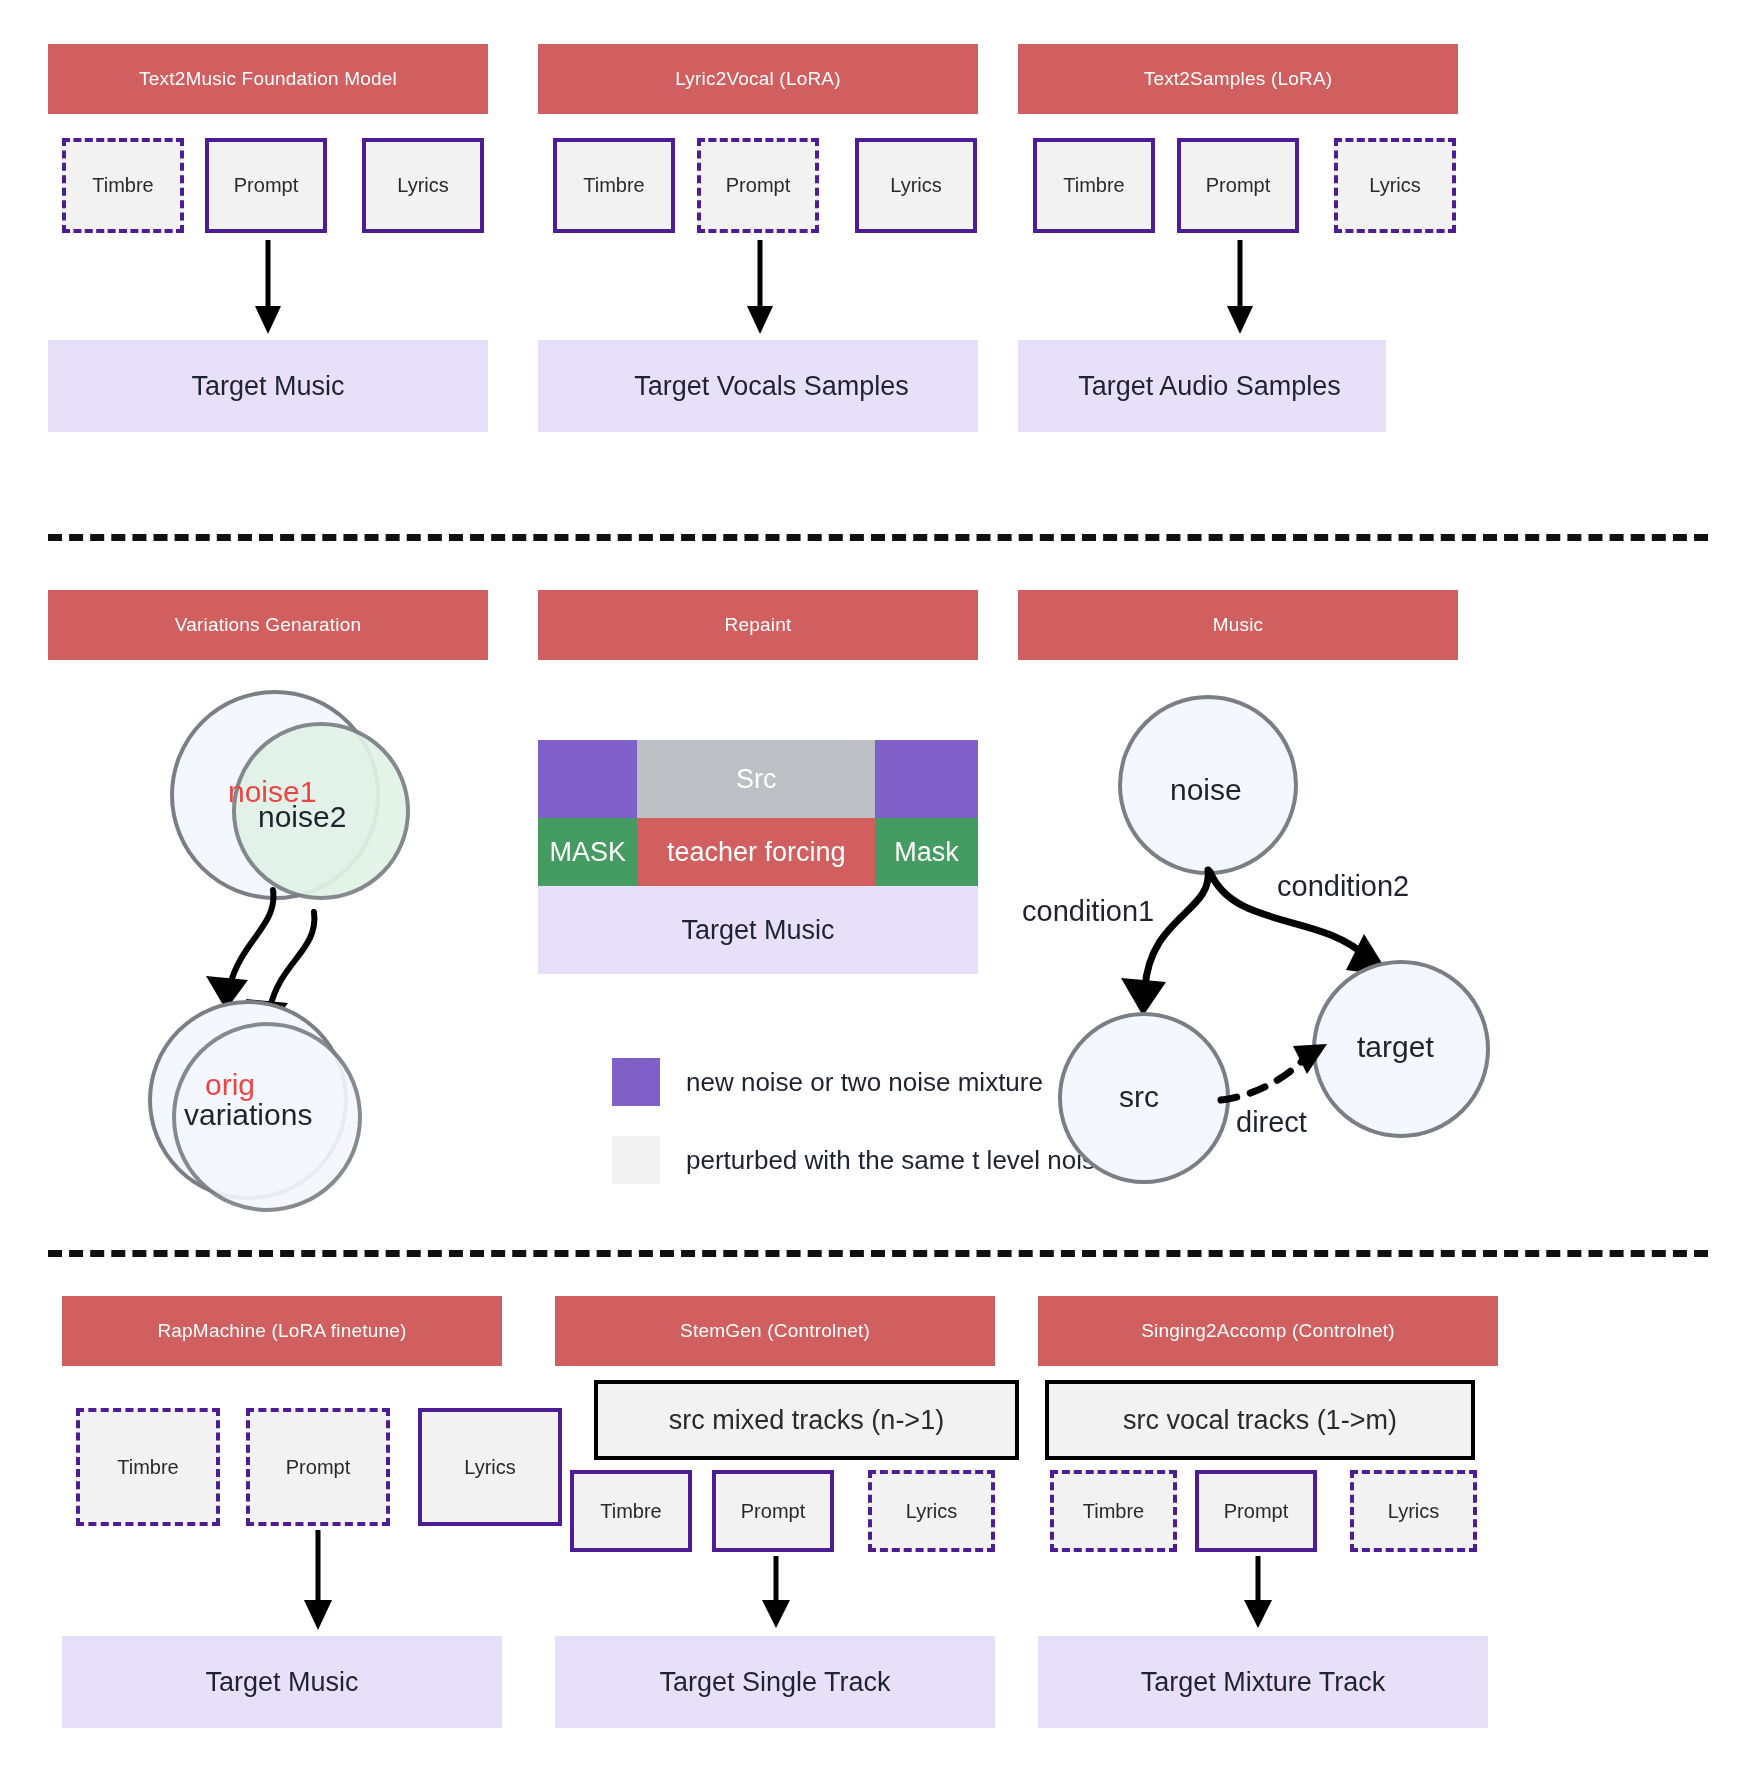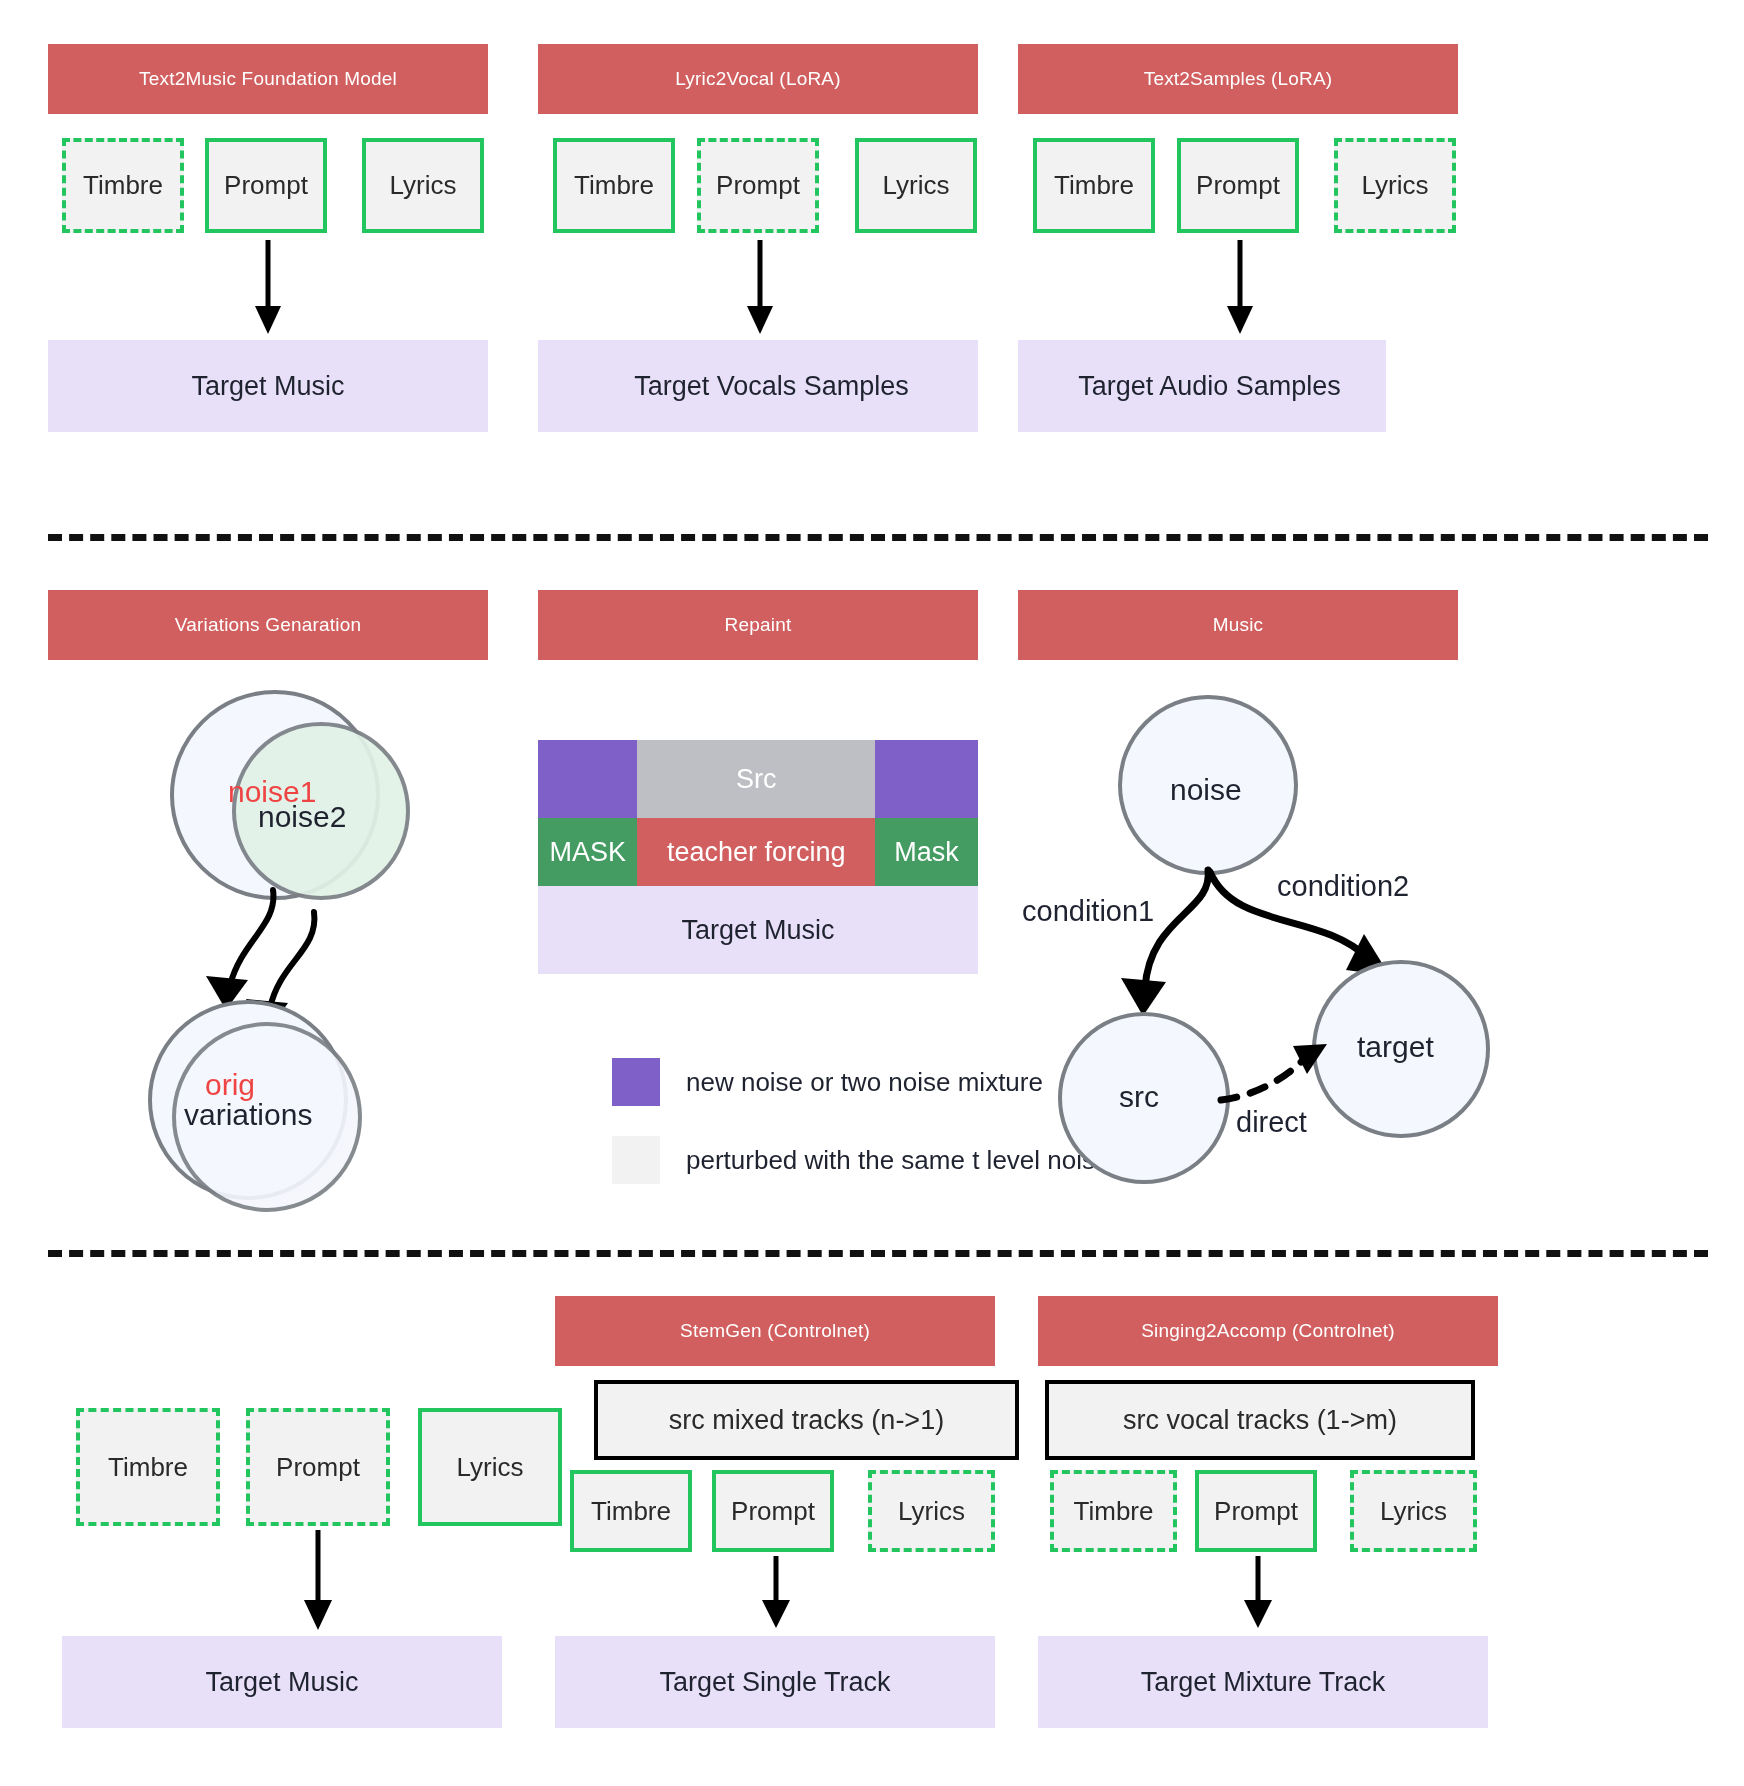--- a/index.html
+++ b/index.html
@@ -8,23 +8,23 @@
     font-family:"Liberation Sans","DejaVu Sans",sans-serif;
     color:#1f2330;overflow:hidden;
   }
   .canvas{position:absolute;inset:0;}
   .title-bar{
     position:absolute;background:#d15f5f;color:#ffffff;
     display:flex;align-items:center;justify-content:center;
     font-size:19px;letter-spacing:.2px;
   }
   .io-box{
-    position:absolute;background:#f2f2f2;border:4px solid #22c55e;
-    display:flex;align-items:center;justify-content:center;
-    font-size:26px;color:#2a2a2a;box-sizing:border-box;
+    position:absolute;background:#f2f2f2;border:4px solid #4c1d95;
+    display:flex;align-items:center;justify-content:center;
+    font-size:20px;color:#2a2a2a;box-sizing:border-box;
   }
   .io-box.dashed{border-style:dashed;}
   .target-box{
     position:absolute;background:#e8e0f8;
     display:flex;align-items:center;justify-content:center;
     font-size:27px;color:#1f2330;box-sizing:border-box;
   }
   .wide-box{
     position:absolute;background:#f2f2f2;border:4px solid #000000;
     display:flex;align-items:center;justify-content:center;
@@ -210,20 +210,23 @@
   <div class="circ-label" style="left:1357px;top:1030px;">target</div>
 
   <svg class="arrow-svg" style="left:1215px;top:1020px;width:130px;height:90px;">
     <path d="M 6,80 C 40,76 72,58 92,36" stroke="#000" stroke-width="7" fill="none" stroke-linecap="round" stroke-dasharray="16 14"></path>
     <polygon points="112,24 78,26 92,54" fill="#000"></polygon>
   </svg>
   <div class="edge-label" style="left:1236px;top:1106px;">direct</div>
 
   <div class="divider" style="left:48px;top:1250px;width:1660px;"></div>
 
+  <div class="title-bar" style="left:62px;top:1296px;width:440px;height:70px;">
+    <span>RapMachine (LoRA finetune)</span>
+  </div>
   <div class="io-box dashed" style="left:76px;top:1408px;width:144px;height:118px;">
     <span>Timbre</span>
   </div>
   <div class="io-box dashed" style="left:246px;top:1408px;width:144px;height:118px;">
     <span>Prompt</span>
   </div>
   <div class="io-box" style="left:418px;top:1408px;width:144px;height:118px;">
     <span>Lyrics</span>
   </div>
   <svg class="arrow-svg" style="left:298px;top:1530px;width:40px;height:102px;">

